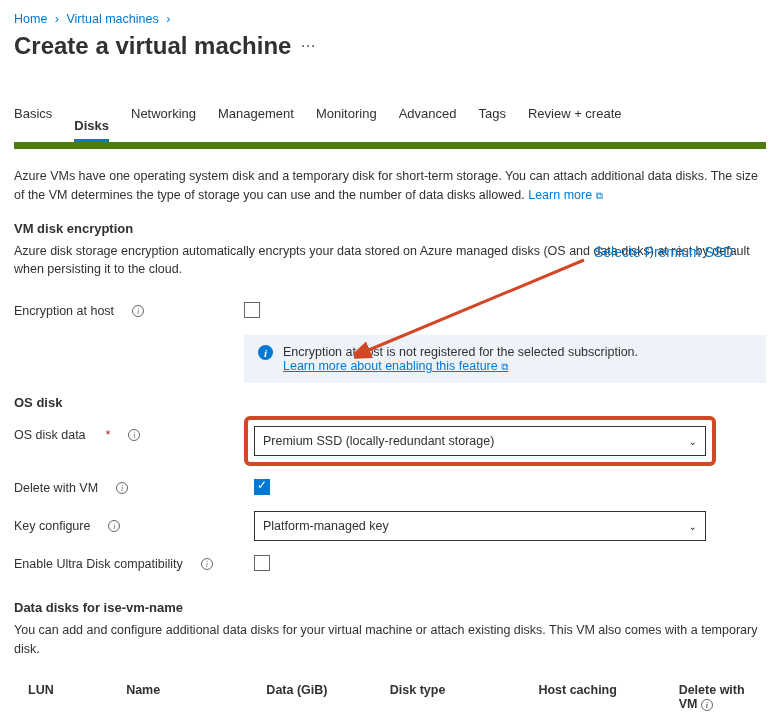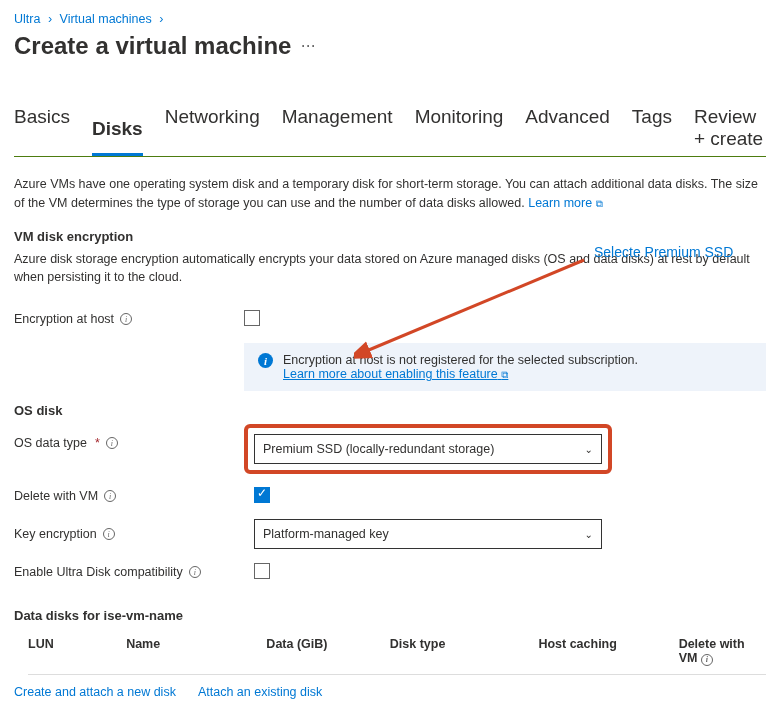--- a/index.html
+++ b/index.html
@@ -2,54 +2,54 @@
 <html><head>
 <meta charset="utf-8">
 <style>
 * { box-sizing: border-box; margin: 0; padding: 0; }
 body { font-family: "Segoe UI", Arial, sans-serif; font-size: 13px; color: #323130; background: #fff; padding: 12px 14px 0; width: 780px; }
 .breadcrumb { font-size: 12.5px; margin-bottom: 6px; }
 .breadcrumb a { color: #0078d4; text-decoration: none; }
 .breadcrumb .sep { color: #0078d4; margin: 0 4px; }
 h1 { font-size: 24px; font-weight: 600; margin-bottom: 13px; display: flex; align-items: center; gap: 10px; }
 .dots { font-size: 12px; color: #666; letter-spacing: 1px; }
-.tabs { display: flex; gap: 22px; border-bottom: 1px solid #4d7c0f; margin: 46px 0 18px; font-size: 19px; }
+.tabs { display: flex; gap: 22px; border-bottom: 7px solid #4d7c0f; margin: 46px 0 18px; font-size: 13px; }
 .tab { padding-bottom: 6px; cursor: pointer; color: #323130; }
 .tab.active { font-weight: 600; border-bottom: 3px solid #0078d4; margin-top: 12px; }
 .desc { font-size: 12.5px; line-height: 1.5; margin-bottom: 16px; }
 .link { color: #0078d4; text-decoration: none; }
 .section-h { font-weight: 600; margin: 12px 0 6px; font-size: 13px; }
 .row { display: flex; align-items: center; min-height: 32px; margin-bottom: 6px; }
-.label-col { width: 230px; font-size: 12.5px; display: flex; align-items: center; gap: 6px; }
+.label-col { width: 230px; font-size: 12.5px; display: flex; align-items: center; gap: 18px; }
 .field-col { flex: 1; }
 .req { color: #a4262c; margin-left: 2px; }
 .info-icon { width: 12px; height: 12px; border: 1px solid #666; border-radius: 50%; display: inline-flex; align-items: center; justify-content: center; font-size: 8px; font-style: italic; font-family: Georgia, serif; color: #666; }
 .checkbox { width: 16px; height: 16px; border: 1px solid #666; display: inline-block; background: #fff; position: relative; }
 .checkbox.checked { background: #0078d4; border-color: #0078d4; }
 .checkbox.checked::after { content: "✓"; color: #fff; position: absolute; top: -2px; left: 2px; font-size: 12px; }
 .info-banner { background: #eef3fa; padding: 10px 14px; display: flex; gap: 10px; font-size: 12.5px; margin: 8px 0 12px 230px; }
 .info-banner .icon { width: 15px; height: 15px; background: #0078d4; border-radius: 50%; color: #fff; display: inline-flex; align-items: center; justify-content: center; font-size: 11px; font-weight: bold; font-style: italic; font-family: Georgia, serif; flex-shrink: 0; }
 .info-banner a { color: #0078d4; text-decoration: underline; }
-.select { width: 348px; height: 30px; border: 1px solid #333; padding: 0 8px; font-size: 12.5px; display: flex; align-items: center; justify-content: space-between; background: #fff; }
+.select { width: 452px; height: 30px; border: 1px solid #333; padding: 0 8px; font-size: 12.5px; display: flex; align-items: center; justify-content: space-between; background: #fff; }
 .select .chev { font-size: 10px; }
 .highlight-box { border: 4px solid #d24726; border-radius: 6px; padding: 6px; display: inline-block; }
 .cols { display: flex; gap: 56px; font-size: 12.5px; font-weight: 600; padding: 8px 0; border-bottom: 1px solid #ddd; margin-left: 14px; }
 .cols > span:nth-child(1){width:50px}.cols > span:nth-child(2){width:100px}.cols > span:nth-child(3){width:80px}.cols > span:nth-child(4){width:110px}.cols > span:nth-child(5){width:100px}
 .link-row { display: flex; gap: 22px; margin: 10px 0 30px; font-size: 12.5px; }
 .arrow-svg { position: absolute; pointer-events: none; }
 .callout { position: absolute; color: #0078d4; font-weight: 400; font-size: 14px; margin-left: 8px; }
 .ext-icon { font-size: 10px; }
 </style>
 </head>
 <body>
 
 <div style="position:relative">
 
 <div class="breadcrumb">
-  <a href="#">Ultra</a>
+  <a href="#">Home</a>
   <span class="sep">›</span>
   <a href="#">Virtual machines</a>
   <span class="sep">›</span>
 </div>
 
 <h1>
       <span>Create a virtual machine</span>
       <span class="dots">···</span>
     </h1>
 
@@ -84,21 +84,21 @@
   <div>
     <span>Encryption at host is not registered for the selected subscription.</span><br>
     <a href="#"><span>Learn more about enabling this feature</span> <span class="ext-icon">⧉</span></a>
   </div>
 </div>
 
 <div class="section-h">OS disk</div>
 
 <div class="row" style="align-items:flex-start;">
   <div class="label-col" style="padding-top:12px;">
-    <span>OS data type</span>
+    <span>OS disk data</span>
         <span class="req">*</span>
     <span class="info-icon">i</span>
   </div>
   <div class="field-col">
     <div class="highlight-box">
       <div class="select">
         <span>Premium SSD (locally-redundant storage)</span>
             <span class="chev">⌄</span>
       </div>
     </div>
@@ -108,40 +108,41 @@
 <div class="row">
   <div class="label-col">
     <span>Delete with VM</span>
     <span class="info-icon">i</span>
   </div>
   <div class="field-col" style="padding-left:10px;"><span class="checkbox checked"></span></div>
 </div>
 
 <div class="row">
   <div class="label-col">
-    <span>Key encryption</span>
+    <span>Key configure</span>
     <span class="info-icon">i</span>
   </div>
   <div class="field-col">
     <div class="select" style="margin-left:10px;">
       <span>Platform-managed key</span>
           <span class="chev">⌄</span>
     </div>
   </div>
 </div>
 
 <div class="row">
   <div class="label-col">
     <span>Enable Ultra Disk compatibility</span>
     <span class="info-icon">i</span>
   </div>
   <div class="field-col" style="padding-left:10px;"><span class="checkbox"></span></div>
 </div>
 
 <div class="section-h" style="margin-top:20px">Data disks for ise-vm-name</div>
+<p class="desc">You can add and configure additional data disks for your virtual machine or attach existing disks. This VM also comes with a temporary disk.</p>
 
 <div class="cols">
   <span>LUN</span>
   <span>Name</span>
   <span>Data (GiB)</span>
   <span>Disk type</span>
   <span>Host caching</span>
   <span><span>Delete with VM</span> <span class="info-icon">i</span></span>
 </div>
 

